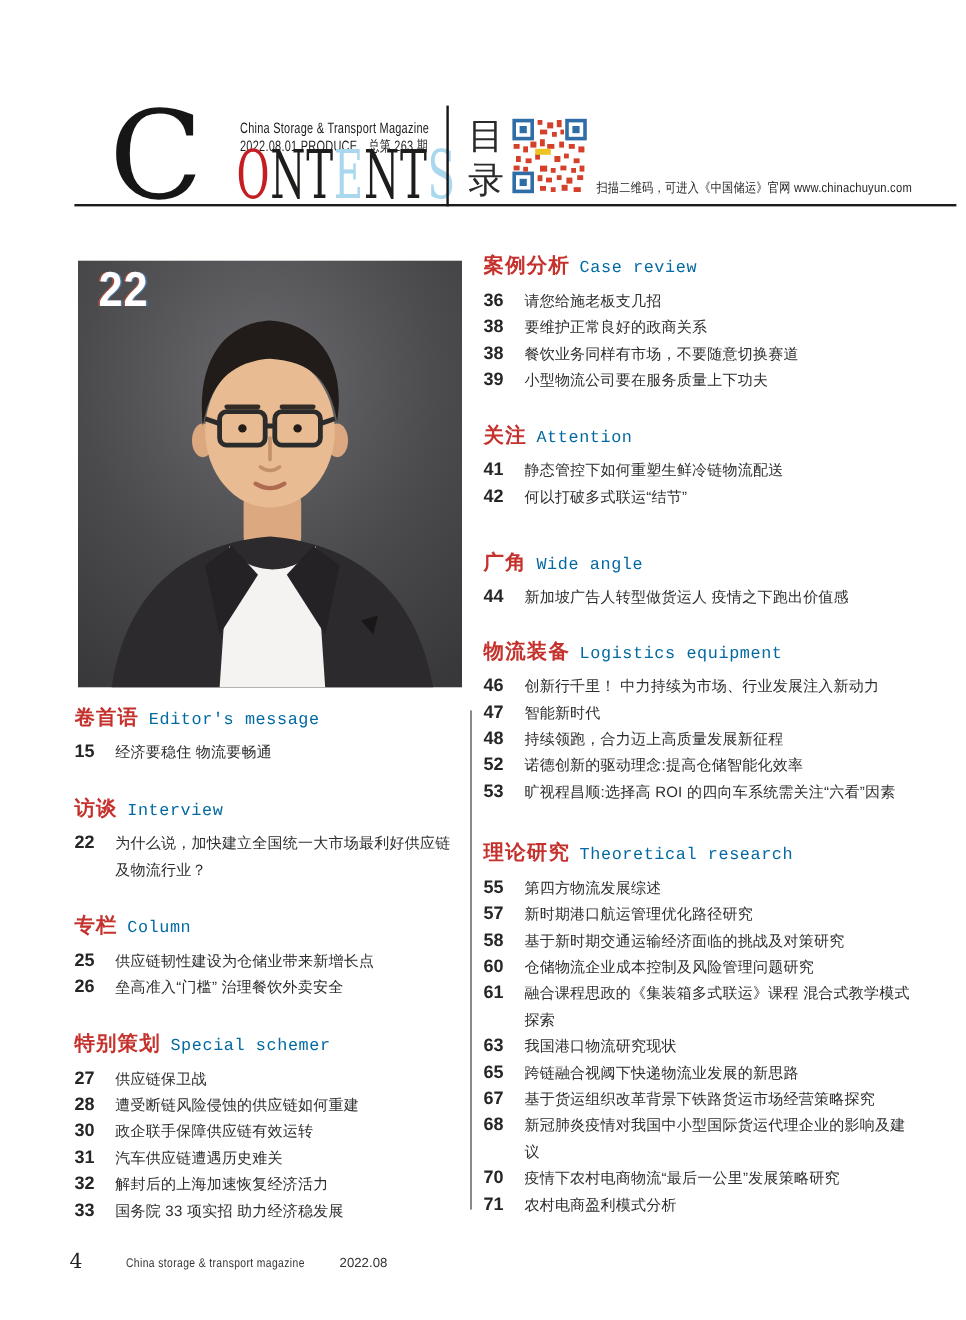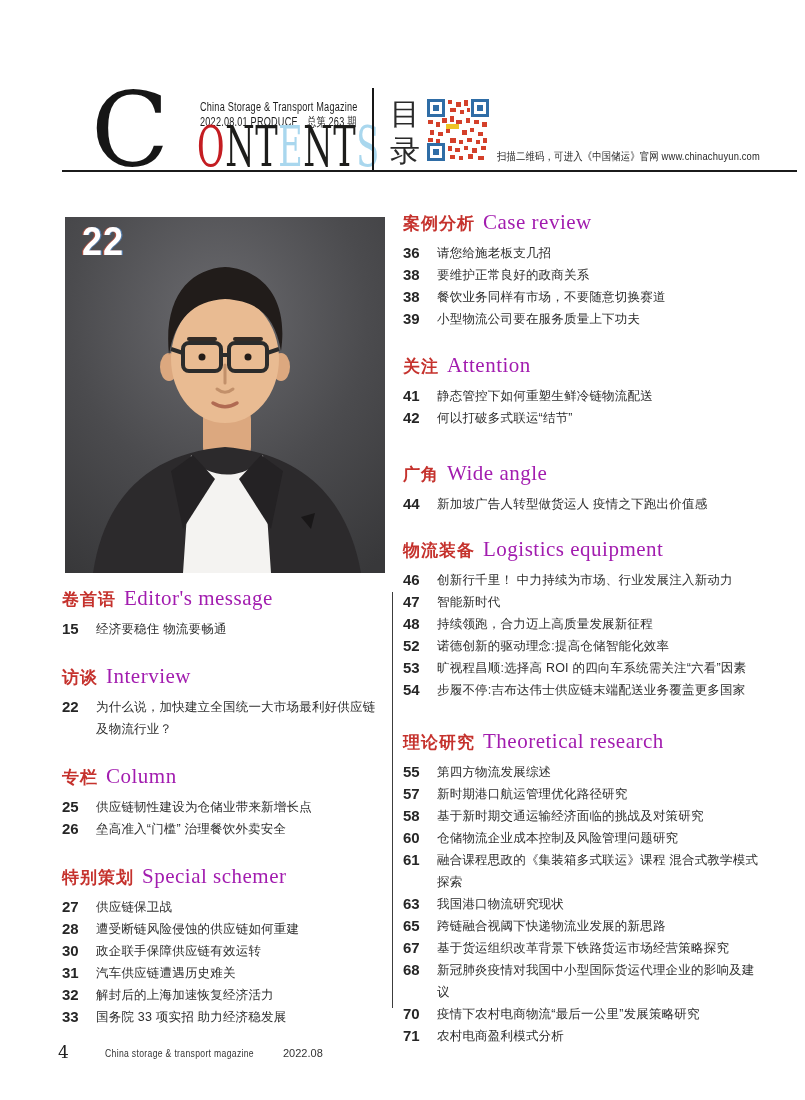--- a/index.html
+++ b/index.html
@@ -62,22 +62,22 @@
   .toc-section{margin:0 0 24px 0;}
   .col-right .toc-section:nth-child(1){margin-bottom:23px;}
   .col-right .toc-section:nth-child(2){margin-bottom:20px;}
   .col-right .toc-section:nth-child(3){margin-bottom:22px;margin-top:32px;}
   .col-right .toc-section:nth-child(4){margin-bottom:28px;}
   .sec-head{margin:0 0 7px 0;white-space:nowrap;}
   .sec-cn{
     color:#c5322d;font-weight:700;font-size:17px;letter-spacing:1px;
   }
   .sec-en{
-    font-family:Liberation Serif, serif;
-    color:#a21caf;font-size:21px;margin-left:8px;letter-spacing:.5px;
+    font-family:Liberation Mono, monospace;
+    color:#0369a1;font-size:14px;margin-left:8px;letter-spacing:.5px;
   }
   .item{display:flex;align-items:flex-start;}
   .item .num{
     flex:0 0 34px;font-size:15px;font-weight:700;color:#262626;line-height:22px;
   }
   .item .t{
     flex:1;font-size:12.5px;color:#2e2e2e;line-height:22px;letter-spacing:.2px;
   }
 
   
@@ -325,24 +325,20 @@
           <span class="t">持续领跑，合力迈上高质量发展新征程</span>
         </div>
         <div class="item">
           <span class="num">52</span>
           <span class="t">诺德创新的驱动理念:提高仓储智能化效率</span>
         </div>
         <div class="item">
           <span class="num">53</span>
           <span class="t">旷视程昌顺:选择高 ROI 的四向车系统需关注“六看”因素</span>
         </div>
-        <div class="item">
-          <span class="num">54</span>
-          <span class="t">步履不停:吉布达伟士供应链末端配送业务覆盖更多国家</span>
-        </div>
       </section>
       <section class="toc-section">
         <div class="sec-head"><span class="sec-cn">理论研究</span><span class="sec-en">Theoretical research</span></div>
         <div class="item">
           <span class="num">55</span>
           <span class="t">第四方物流发展综述</span>
         </div>
         <div class="item">
           <span class="num">57</span>
           <span class="t">新时期港口航运管理优化路径研究</span>

